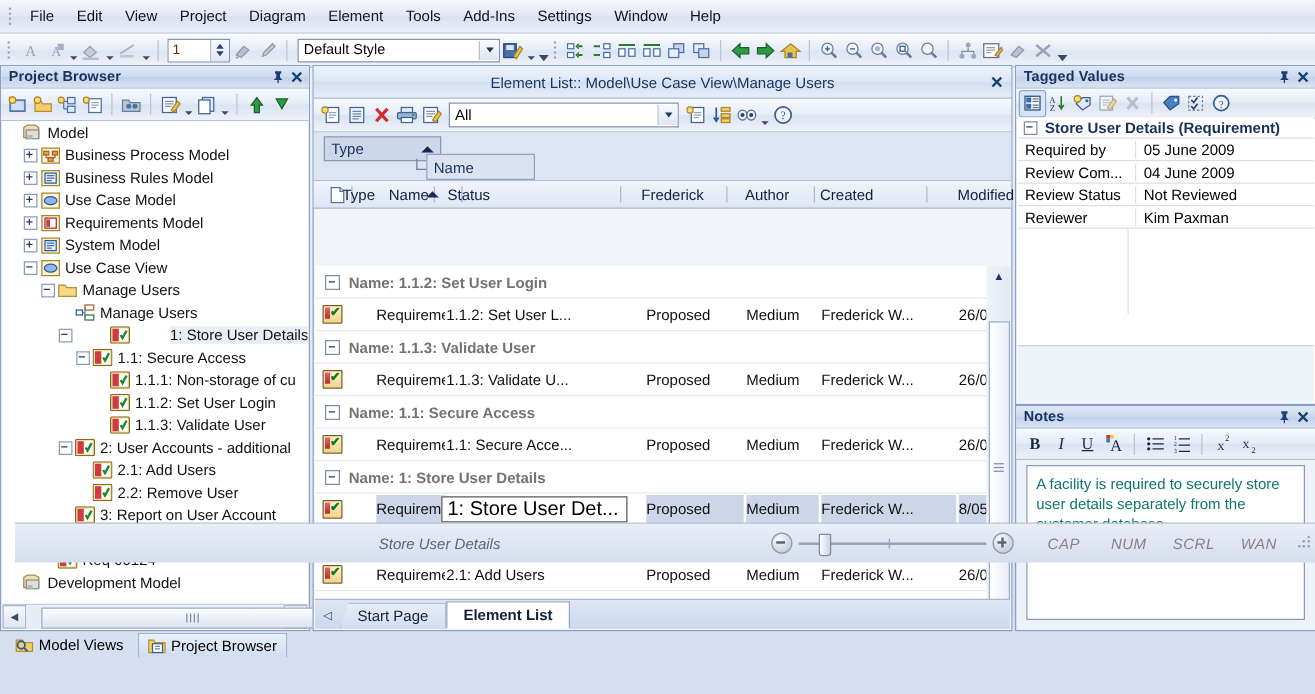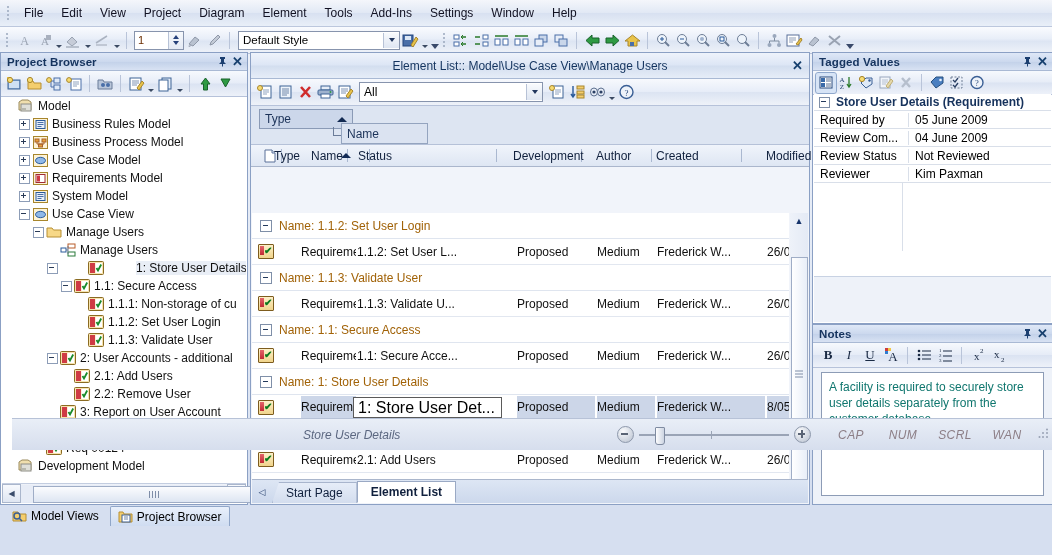--- a/index.html
+++ b/index.html
@@ -115,21 +115,21 @@
   .colhdr{height:21px;display:flex;align-items:center;position:relative;
     background:linear-gradient(to bottom,#f0f4fb,#dee6f3);border-bottom:1px solid #aab6cc;}
   .colhdr .c{font-size:12px;color:#10203d;position:absolute;white-space:nowrap;}
   .colhdr .div{position:absolute;top:4px;height:13px;width:1px;background:#aab8d0;}
   .sortarr{position:absolute;width:0;height:0;border-left:5px solid transparent;border-right:5px solid transparent;border-bottom:5px solid #142c56;}
 
   .el-rows{position:absolute;left:1px;top:160px;right:20px;bottom:25px;overflow:hidden;background:#fff;}
   .grow{height:25px;display:flex;align-items:center;padding-left:8px;border-bottom:1px solid #dfe5ef;background:#fff;}
   .grow .gbox{width:10px;height:10px;border:1px solid #7f8fa8;background:#fff;position:relative;margin-right:7px;flex:0 0 10px;}
   .grow .gbox:before{content:"";position:absolute;left:1.5px;top:4px;width:5px;height:1px;background:#243a5c;}
-  .grow .glabel{color:#a16207;font-size:12px;font-weight:normal;}
+  .grow .glabel{color:#737373;font-size:12px;font-weight:bold;}
   .drow{height:25px;display:flex;align-items:center;position:relative;border-bottom:1px solid #e2e7f0;background:#fff;}
   .drow .cell{position:absolute;font-size:12px;color:#101010;white-space:nowrap;overflow:hidden;}
   .drow.selected .cell.shade{background:#ccd6e8;}
   .drow .reqico{position:absolute;left:6px;width:14px;height:13px;border:1px solid #7d5c1e;border-radius:1px;background:linear-gradient(#fdf0c9,#f0d48c);overflow:hidden;}
   .drow .reqico:before{content:"";position:absolute;left:1px;top:1px;width:4px;height:9px;background:linear-gradient(#e4656a,#c02a33);}
   .drow .reqico .tick{position:absolute;left:5px;top:0px;width:8px;height:11px;color:#0a7a1e;font-size:10px;line-height:11px;font-weight:bold;text-align:center;}
   .cellbox{position:absolute;border:1px solid #5a5a5a;background:#fff;height:19px;display:flex;align-items:center;padding-left:4px;font-size:16px;}
 
   .el-vscroll{position:absolute;right:1px;top:160px;bottom:25px;width:18px;
     background:linear-gradient(to right,#eef2f9,#e4eaf5);display:flex;flex-direction:column;align-items:center;}
@@ -521,40 +521,40 @@
             </span>
             <span class="lbl">Model</span>
           </div>
           <div class="tnode" style="padding-left: 16px;">
             <span class="exp">
               <span class="expbox plus"></span>
             </span>
             <span class="ico">
               <svg width="17" height="15" viewBox="0 0 17 15">
                 <rect x="1.5" y="1.5" width="14" height="12" fill="#fdf3d8" stroke="#a8862c"></rect>
-                <rect x="4" y="3.5" width="9" height="8" fill="#e9f0fa" stroke="#2a5a9a"></rect>
-                <path d="M5.5 5.5 H11.5 M5.5 7.5 H11.5 M5.5 9.5 H9.5" stroke="#4a6fa8"></path>
-              </svg>
-            </span>
-            <span class="lbl">Business Rules Model</span>
-          </div>
-          <div class="tnode" style="padding-left: 16px;">
-            <span class="exp">
-              <span class="expbox plus"></span>
-            </span>
-            <span class="ico">
-              <svg width="17" height="15" viewBox="0 0 17 15">
-                <rect x="1.5" y="1.5" width="14" height="12" fill="#fdf3d8" stroke="#a8862c"></rect>
                 <rect x="3" y="4" width="4" height="3" fill="#e8a03a" stroke="#a8622c"></rect>
                 <rect x="10" y="4" width="4" height="3" fill="#e8a03a" stroke="#a8622c"></rect>
                 <rect x="6.5" y="9" width="4" height="3" fill="#e8a03a" stroke="#a8622c"></rect>
                 <path d="M5 7 V9 H8.5 M12 7 V9 H8.5" fill="none" stroke="#a8622c"></path>
               </svg>
             </span>
             <span class="lbl">Business Process Model</span>
+          </div>
+          <div class="tnode" style="padding-left: 16px;">
+            <span class="exp">
+              <span class="expbox plus"></span>
+            </span>
+            <span class="ico">
+              <svg width="17" height="15" viewBox="0 0 17 15">
+                <rect x="1.5" y="1.5" width="14" height="12" fill="#fdf3d8" stroke="#a8862c"></rect>
+                <rect x="4" y="3.5" width="9" height="8" fill="#e9f0fa" stroke="#2a5a9a"></rect>
+                <path d="M5.5 5.5 H11.5 M5.5 7.5 H11.5 M5.5 9.5 H9.5" stroke="#4a6fa8"></path>
+              </svg>
+            </span>
+            <span class="lbl">Business Rules Model</span>
           </div>
           <div class="tnode" style="padding-left: 16px; text-align: center;">
             <span class="exp">
               <span class="expbox plus"></span>
             </span>
             <span class="ico">
               <svg width="17" height="15" viewBox="0 0 17 15">
                 <rect x="1.5" y="1.5" width="14" height="12" fill="#fdf3d8" stroke="#a8862c"></rect>
                 <ellipse cx="8.5" cy="7.5" rx="5" ry="3.2" fill="#8fb8e8" stroke="#2a5a9a"></ellipse>
               </svg>
@@ -910,21 +910,21 @@
           <span class="div" style="left: 30px;"></span>
           <span class="div" style="left: 96px;"></span>
           <span class="div" style="left: 118px;"></span>
           <span class="div" style="left: 245px;"></span>
           <span class="div" style="left: 330px;"></span>
           <span class="div" style="left: 400px;"></span>
           <span class="div" style="left: 490px;"></span>
           <span class="c" style="left: 23px;">Type</span>
           <span class="c" style="left: 60px;">Name</span>
           <span class="c" style="left: 107px;">Status</span>
-          <span class="c" style="left: 262px;">Development</span>
+          <span class="c" style="left: 262px;">Frederick</span>
           <span class="c" style="left: 345px;">Author</span>
           <span class="c" style="left: 405px;">Created</span>
           <span class="c" style="left: 515px;">Modified</span>
           <span class="sortarr" style="left: 90px; top: 8px;"></span>
         </div>
 
       <div class="el-rows" id="rows">
           <div class="grow">
             <span class="gbox"></span>
             <span class="glabel">Name: 1.1.2: Set User Login</span>

